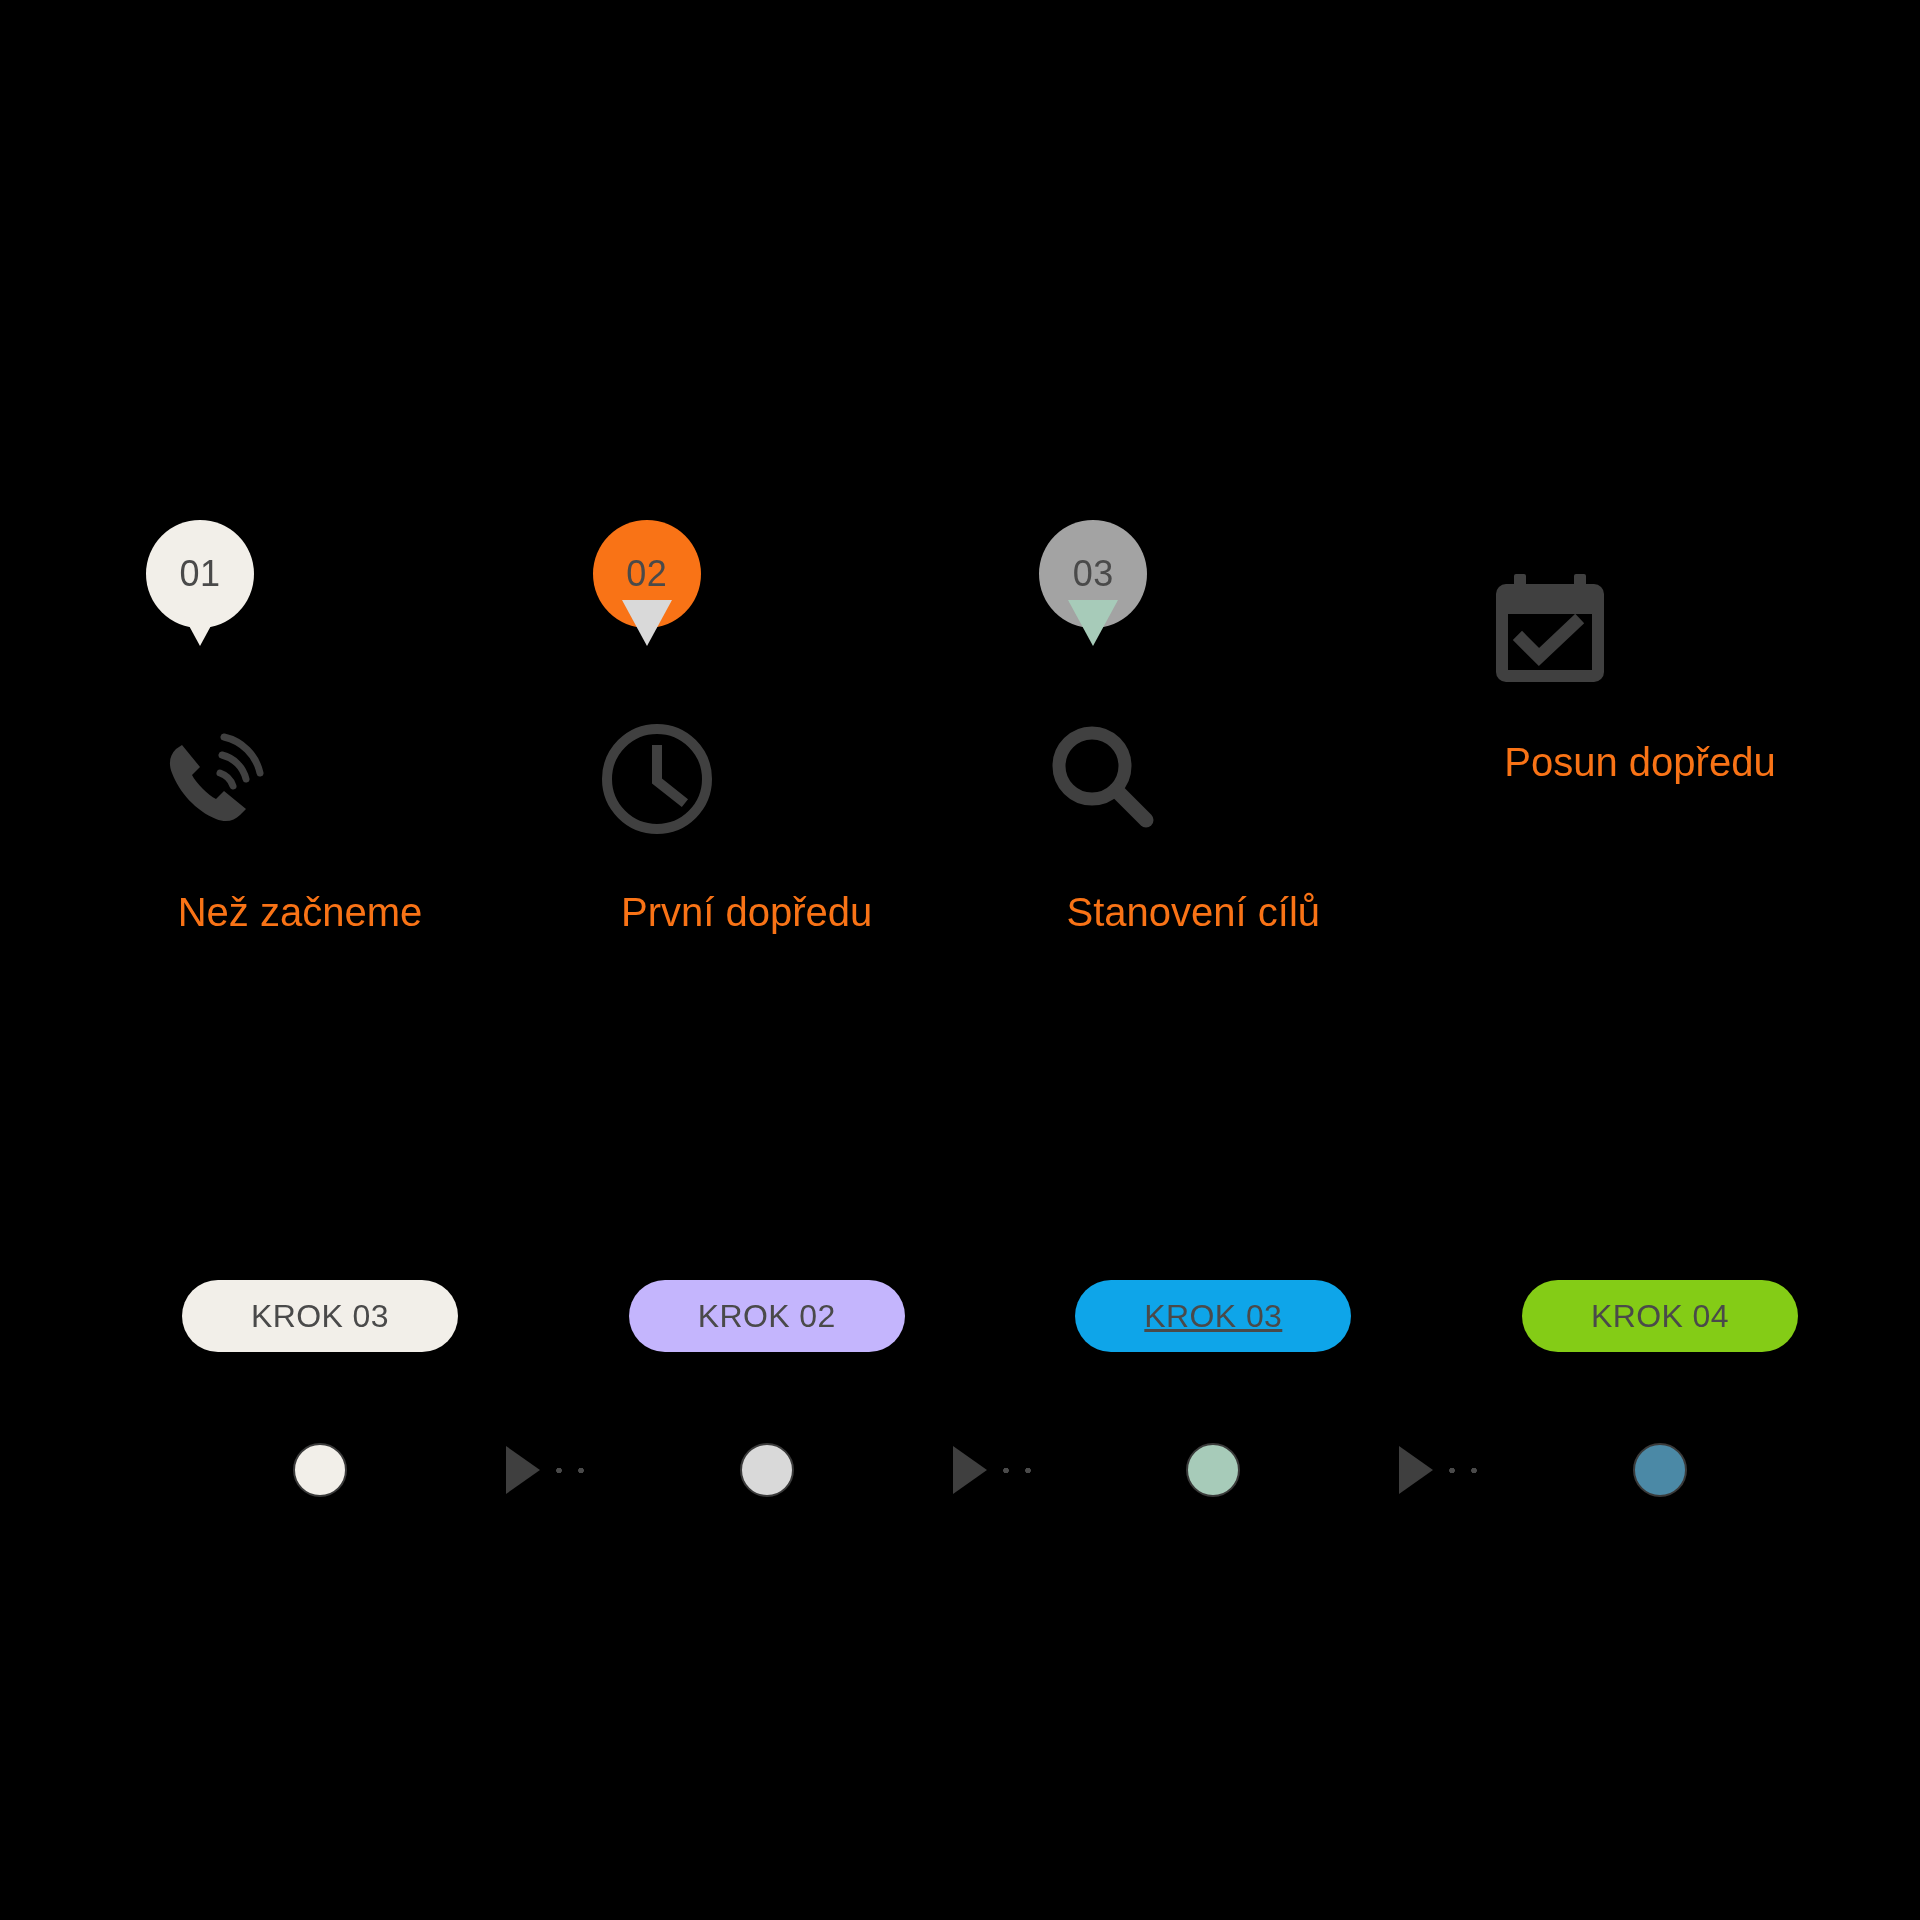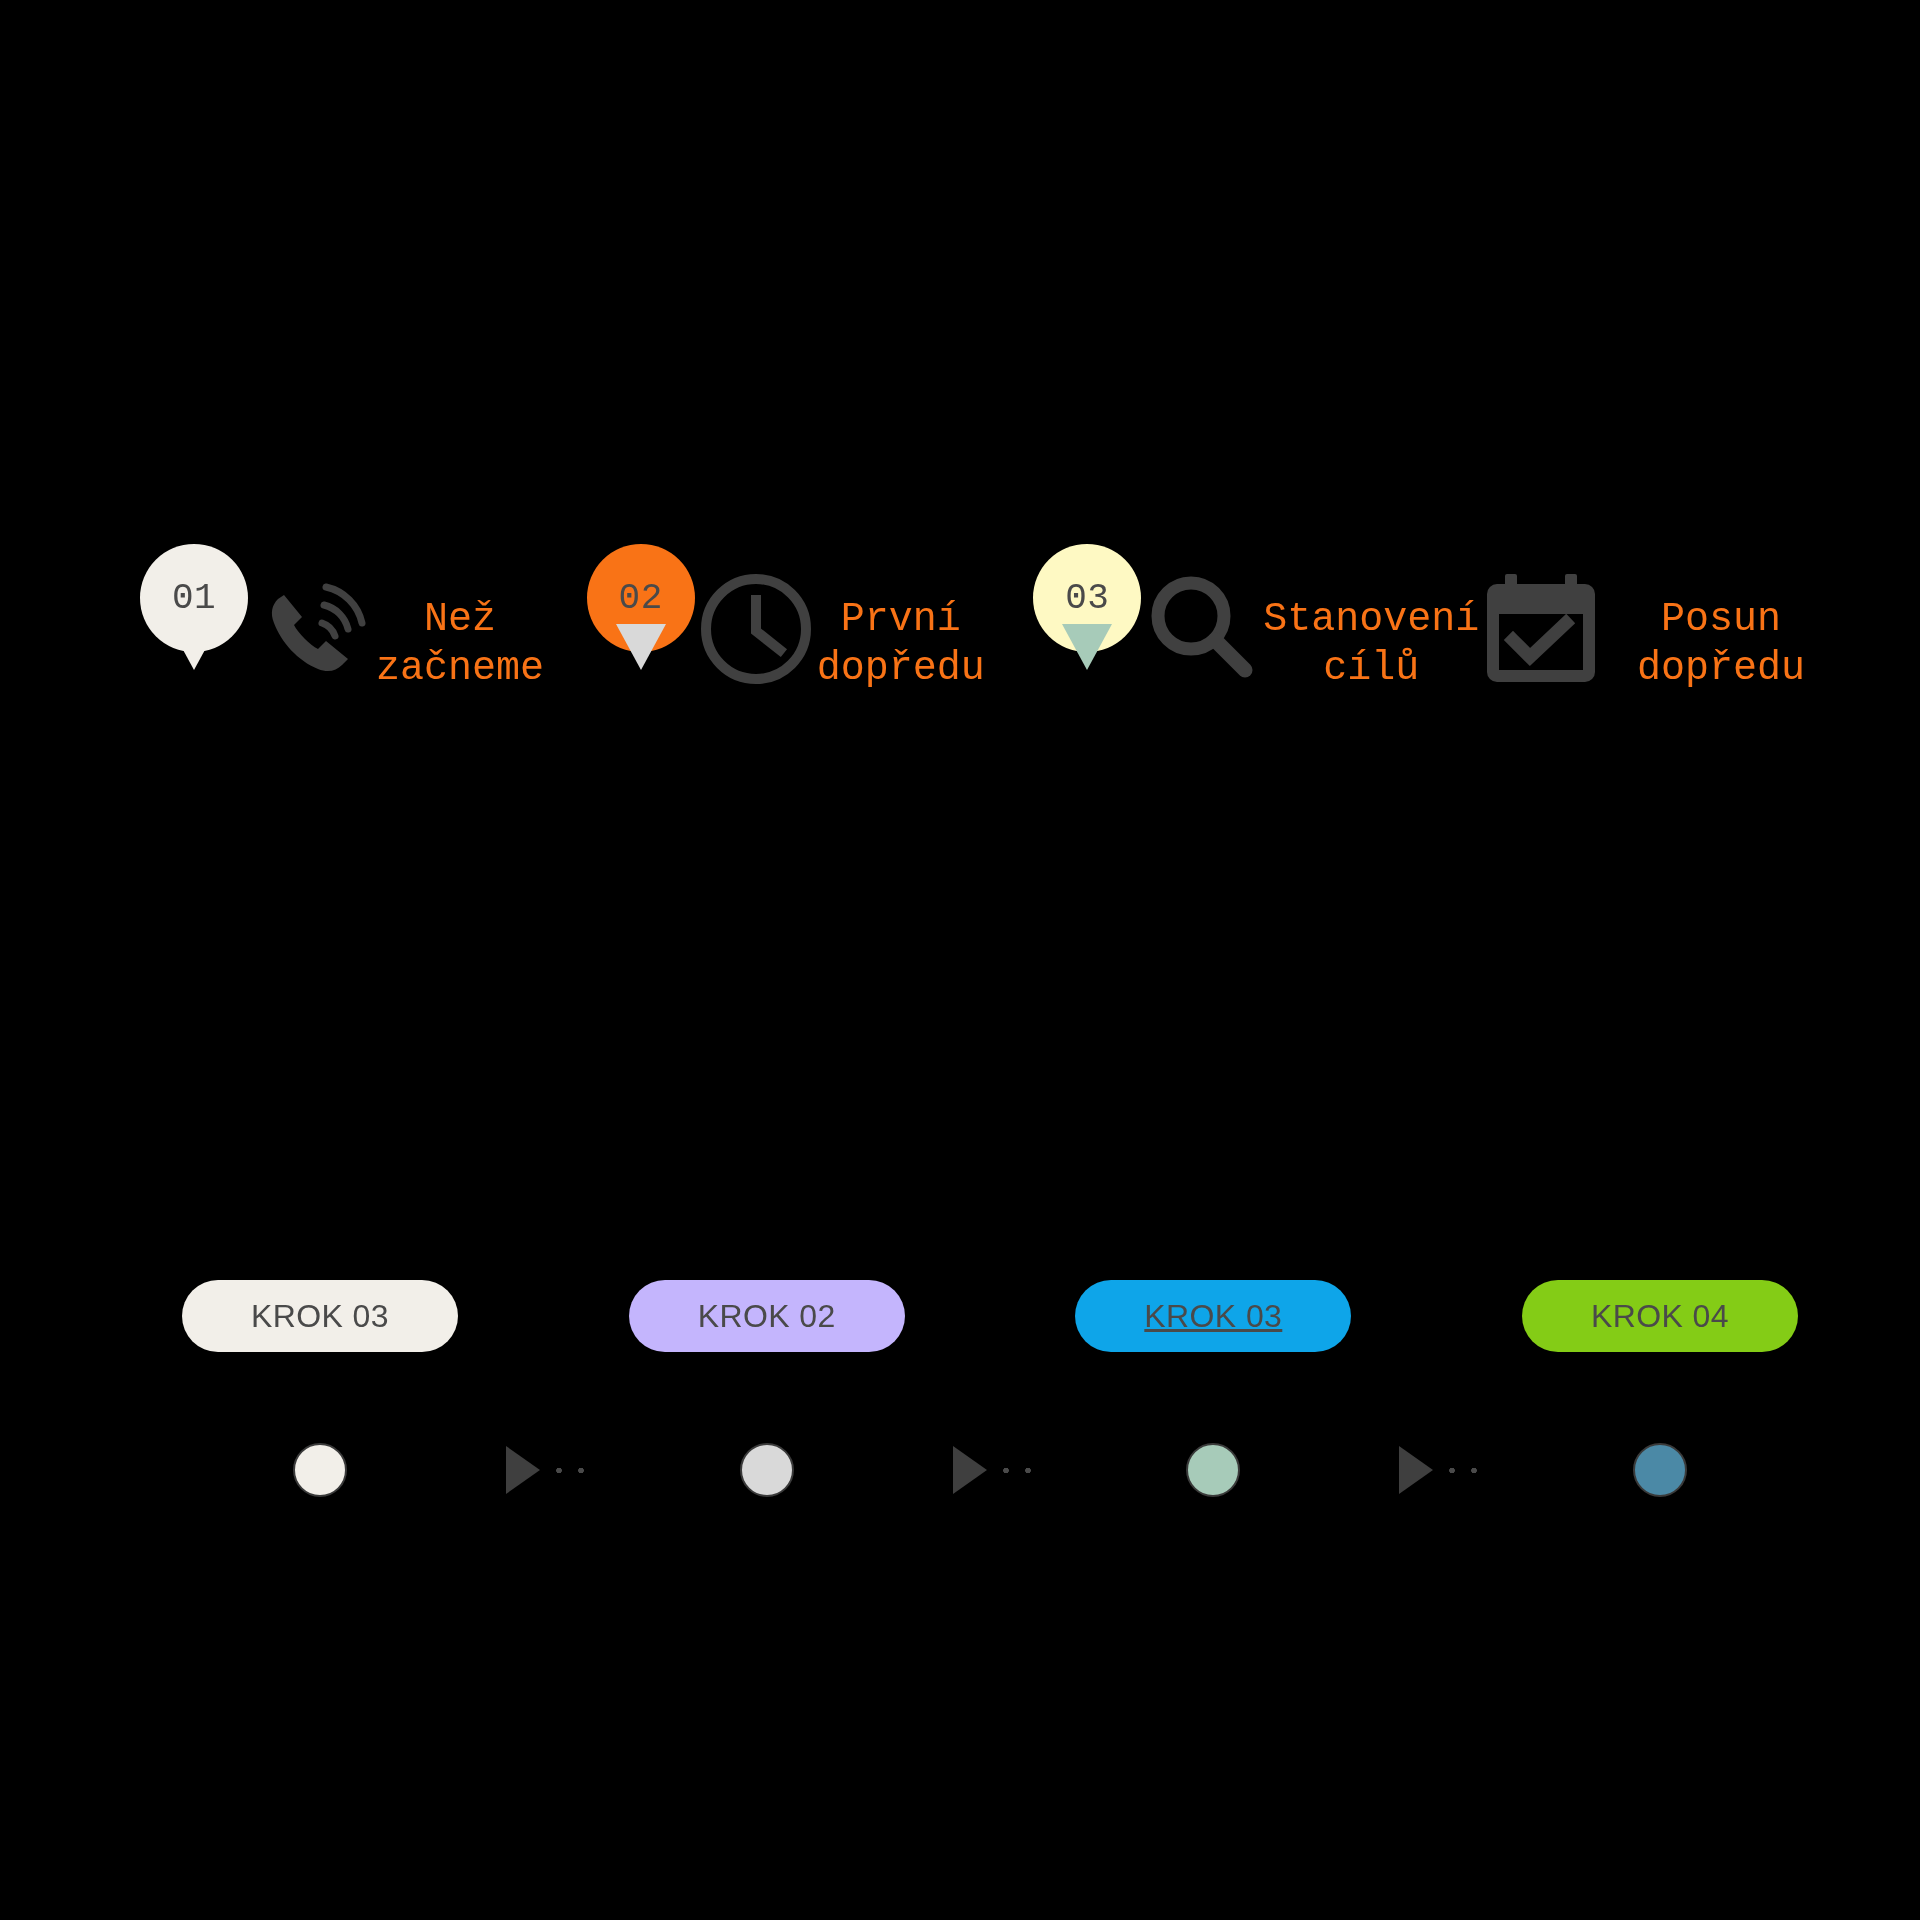--- a/index.html
+++ b/index.html
@@ -29,22 +29,22 @@
     width: 1700px;
     height: 540px;
     display: flex;
     flex-direction: row;
     align-items: flex-start;
     justify-content: space-between;
   }
   .column {
     width: 360px;
     display: flex;
-    align-items: flex-end;
-    font-family: Liberation Mono, monospace;
+    flex-direction: column;
+    align-items: flex-start;
   }
 
   
   .pin-wrap {
     position: relative;
     width: 120px;
     height: 150px;
     display: flex;
     justify-content: center;
   }
@@ -234,21 +234,21 @@
         <svg width="122" height="122" viewBox="0 0 122 122" fill="none">
           <circle cx="61" cy="61" r="50" stroke="#404040" stroke-width="10" fill="none"></circle>
           <path d="M61 32 L61 63 L85 82" stroke="#404040" stroke-width="10" fill="none" stroke-linecap="square" stroke-linejoin="miter"></path>
         </svg>
       </div>
       <div class="col-label">První dopředu</div>
     </div>
 
     <div class="column">
       <div class="pin-wrap">
-        <div class="pin" id="pin2" style="background: #fef9c3; color: rgb(167, 203, 185);">
+        <div class="pin" id="pin2" style="background: #a3a3a3; color: rgb(167, 203, 185);">
           <span class="pin-num">03</span>
         </div>
       </div>
       <div class="icon-box">
         <svg width="122" height="122" viewBox="0 0 122 122" fill="none">
           <circle cx="50" cy="48" r="33" stroke="#404040" stroke-width="13" fill="none"></circle>
           <path d="M74 72 L104 102" stroke="#404040" stroke-width="15" stroke-linecap="round"></path>
         </svg>
       </div>
       <div class="col-label">Stanovení cílů</div>

